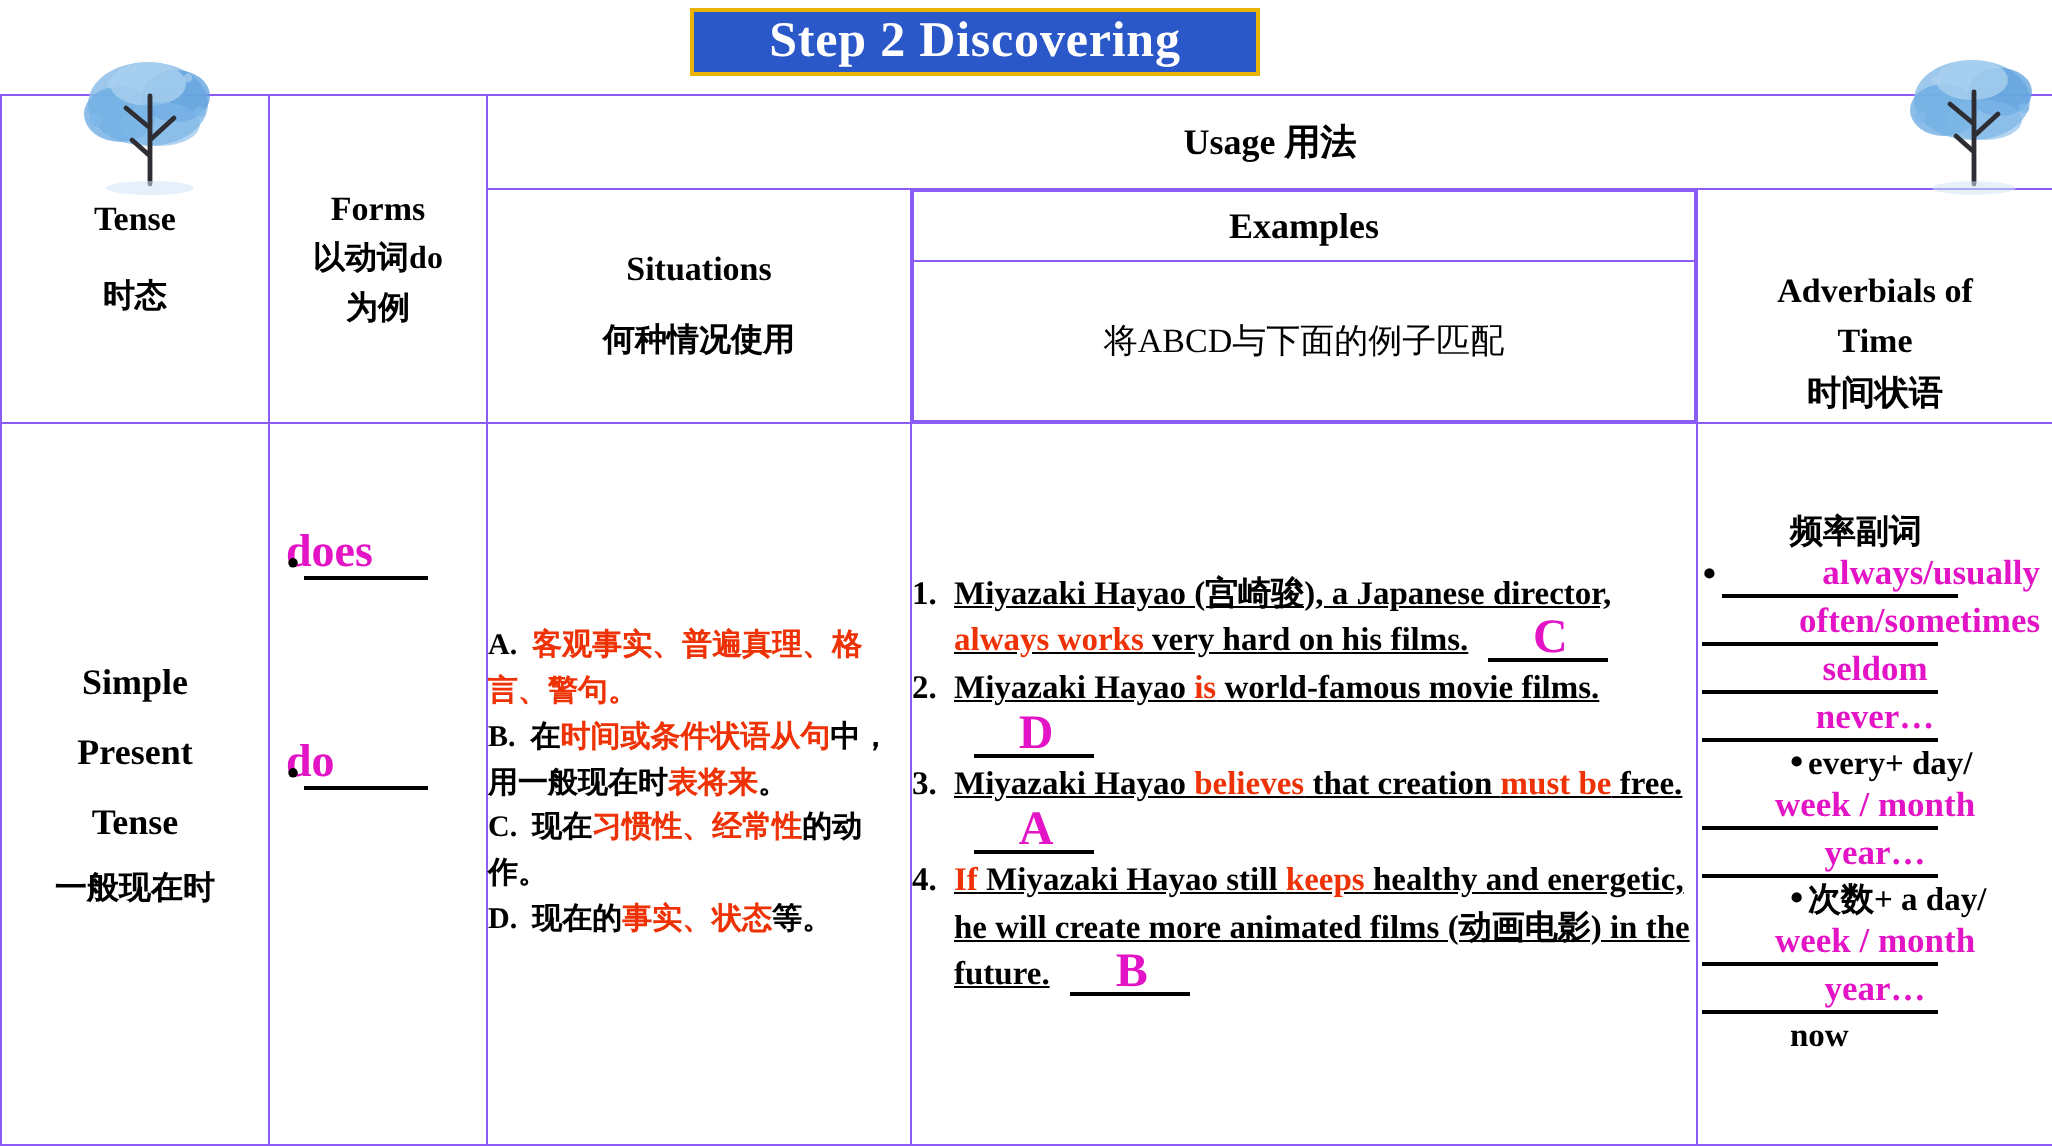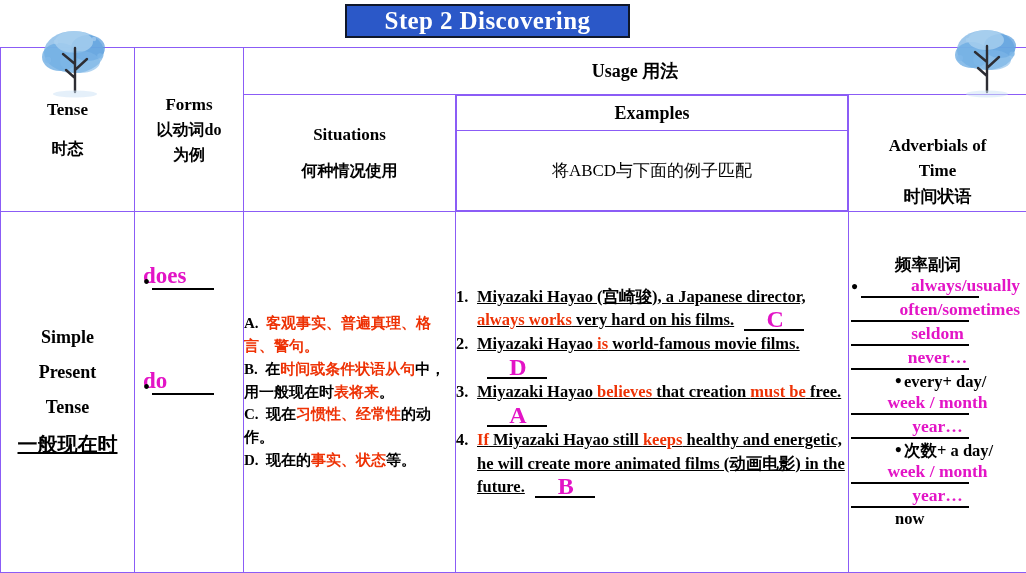--- a/index.html
+++ b/index.html
@@ -16,21 +16,21 @@
   }
 
   
   #title-banner {
     position: absolute;
     left: 345px;
     top: 4px;
     width: 285px;
     height: 34px;
     background: #2B58C8;
-    border: 2px solid #0f172a;
+    border: 2px solid #eab308;
     box-sizing: border-box;
     display: flex;
     align-items: center;
     justify-content: center;
     z-index: 30;
   }
   #title-banner .txt {
     color: #ffffff;
     font-weight: bold;
     font-size: 25px;
@@ -94,21 +94,21 @@
   .inner-tbl td.div-bot { border-bottom: 1px solid #000; }
 
   
   .tense-cell {
     text-align: center;
     font-weight: bold;
     font-size: 18px;
     line-height: 1.95;
     color: #000;
   }
-  .tense-cell .cn { font-size: 20px; text-decoration: underline; }
+  .tense-cell .cn { font-size: 16px; }
 
   .forms-cell {
     position: relative;
     height: 100%;
   }
   .form-item {
     position: absolute;
     left: 8px;
     width: 96px;
   }

